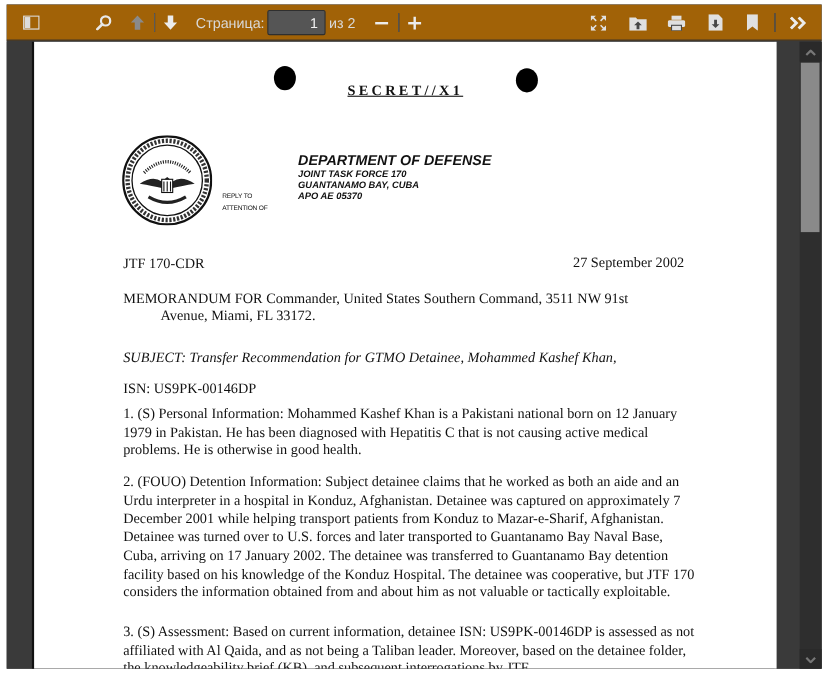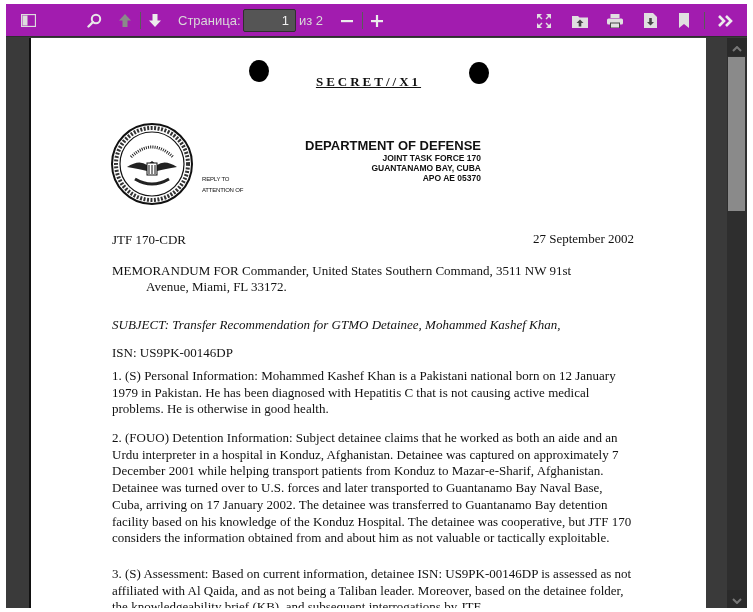--- a/index.html
+++ b/index.html
@@ -2,21 +2,21 @@
 <html><head>
   <meta charset="utf-8">
   <style>
     * { box-sizing: border-box; margin: 0; padding: 0; }
     html, body { width: 753px; height: 612px; overflow: hidden; background: #ffffff; }
     body { position: relative; font-family: "Liberation Sans", sans-serif; }
 
     .frame { position: absolute; left: 6px; top: 4px; width: 741px; height: 604px; background: #3b3b3b; overflow: hidden; }
 
     
-    .toolbar { position: absolute; left: 0; top: 0; width: 741px; height: 33px; background: #a21caf;
+    .toolbar { position: absolute; left: 0; top: 0; width: 741px; height: 33px; background: #a16207;
       border-bottom: 1px solid #2e2e2e; color: #e6e6e6; font-size: 13px; }
     .tb { position: absolute; top: 0; height: 33px; display: flex; align-items: center; justify-content: center; cursor: pointer; }
     .tb svg { display: block; }
     .sep { position: absolute; top: 8px; width: 1px; height: 17px; background: #2a2a2a; border-right: 1px solid #5a5a5a; }
     .page-label { position: absolute; top: 0; height: 33px; line-height: 33px; left: 172px; color: #d9d9d9; font-size: 13px; }
     .page-input { position: absolute; left: 237px; top: 5px; width: 53px; height: 23px; background: #555555;
       border: 1px solid #2f2f2f; border-radius: 2px; color: #f0f0f0; font-size: 13px; text-align: right; padding-right: 6px;
       font-family: "Liberation Sans", sans-serif; }
     .page-total { position: absolute; left: 293px; top: 0; height: 33px; line-height: 33px; color: #d9d9d9; font-size: 13px; }
     .zoom-select { position: absolute; left: 391px; top: 5px; width: 135px; height: 24px; background: #444;
@@ -26,21 +26,21 @@
     
     .viewer { position: absolute; left: 0; top: 34px; width: 741px; height: 570px; background: #3a3a3a; }
     .page { position: absolute; left: 25px; top: 0; width: 675px; height: 570px; background: #ffffff;
       box-shadow: -2px 0 0 #111; color: #111; font-family: "Liberation Serif", serif; }
 
     .punch { position: absolute; width: 20px; height: 22px; background: #000; border-radius: 50%; }
     .classification { position: absolute; left: 0; width: 100%; top: 36px; text-align: center; font-size: 13px; letter-spacing: 3px; font-weight: bold; text-decoration: underline; }
 
     .seal { position: absolute; left: 80px; top: 85px; width: 82px; height: 82px; }
     .reply { position: absolute; left: 171px; font-size: 6px; font-family: "Liberation Sans", sans-serif; letter-spacing: -0.2px; }
-    .dept { position: absolute; left: 240px; width: 210px; text-align: right; font-family: "Liberation Sans", sans-serif; font-weight: bold; color: #111; }
+    .dept { position: absolute; left: 240px; width: 210px; text-align: left; font-family: "Liberation Sans", sans-serif; font-weight: bold; color: #111; font-style: italic; }
     .dept .t1 { font-size: 13px; line-height: 14px; }
     .dept .t2 { font-size: 8.5px; line-height: 10px; }
 
     .line { position: absolute; font-size: 13px; line-height: 17px; white-space: nowrap; }
     .para { position: absolute; left: 81px; width: 520px; font-size: 13px; line-height: 16.7px; }
     .para b { font-weight: normal; }
 
     
     .scrollbar { position: absolute; left: 721px; top: 34px; width: 20px; height: 570px; background: #2e2e2e; }
     .scroll-up { position: absolute; left: 0; top: 0; width: 20px; height: 18px; display: flex; align-items: center; justify-content: center; background: #2a2a2a; }
@@ -187,21 +187,21 @@
       <div class="reply" style="top:149px;">ATTENTION OF</div>
 
       <div class="dept" style="top:101px;">
         <div class="t1">DEPARTMENT OF DEFENSE</div>
         <div class="t2">JOINT TASK FORCE 170</div>
         <div class="t2">GUANTANAMO BAY, CUBA</div>
         <div class="t2">APO AE 05370</div>
       </div>
 
       <div class="line" style="left:81px;top:193px;">JTF 170-CDR</div>
-      <div class="line" style="right:72px;top:192px;text-align:right;">27 September 2002</div>
+      <div class="line" style="right:84px;top:192px;text-align:right;">27 September 2002</div>
 
       <div class="line" style="left:81px;top:224px;">MEMORANDUM FOR Commander, United States Southern Command, 3511 NW 91st</div>
       <div class="line" style="left:81px;top:240px;margin-left:34px;">Avenue, Miami, FL 33172.</div>
 
       <div class="line" style="left:81px;top:278px;font-style:italic;">SUBJECT:  Transfer Recommendation for GTMO Detainee, Mohammed Kashef Khan,</div>
       <div class="line" style="left:81px;top:286px;margin-top:20px;">ISN: US9PK-00146DP</div>
 
       <div class="para" style="top:330px;">
         <span>1.  (S) </span><b>Personal Information:</b><span>  Mohammed Kashef Khan is a Pakistani national born on 12 January 1979 in Pakistan.  He has been diagnosed with Hepatitis C that is not causing active medical problems.  He is otherwise in good health.</span>
       </div>

